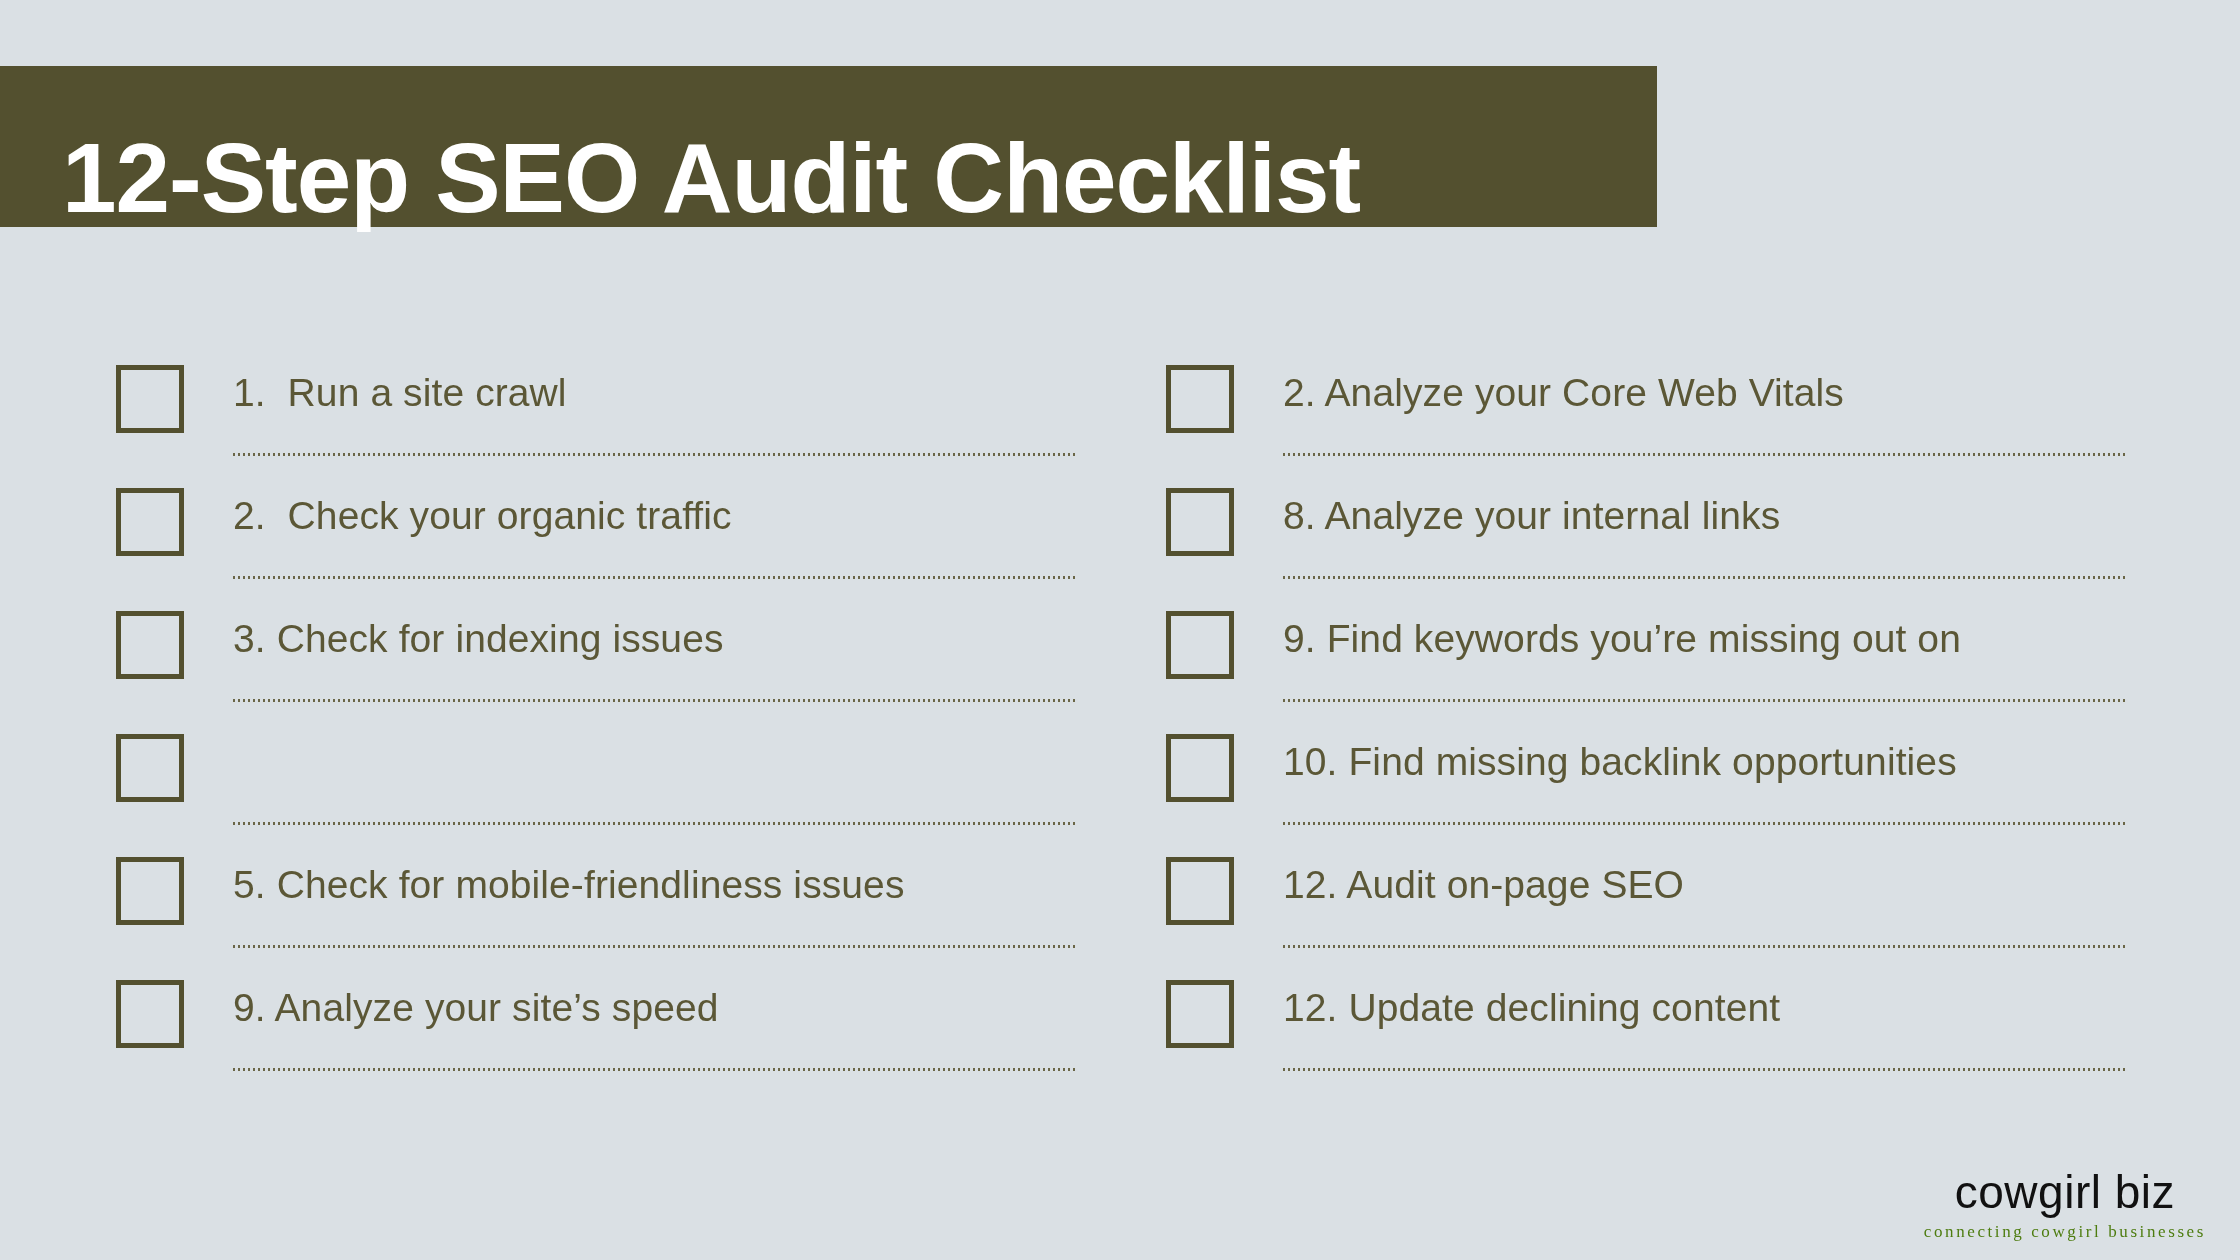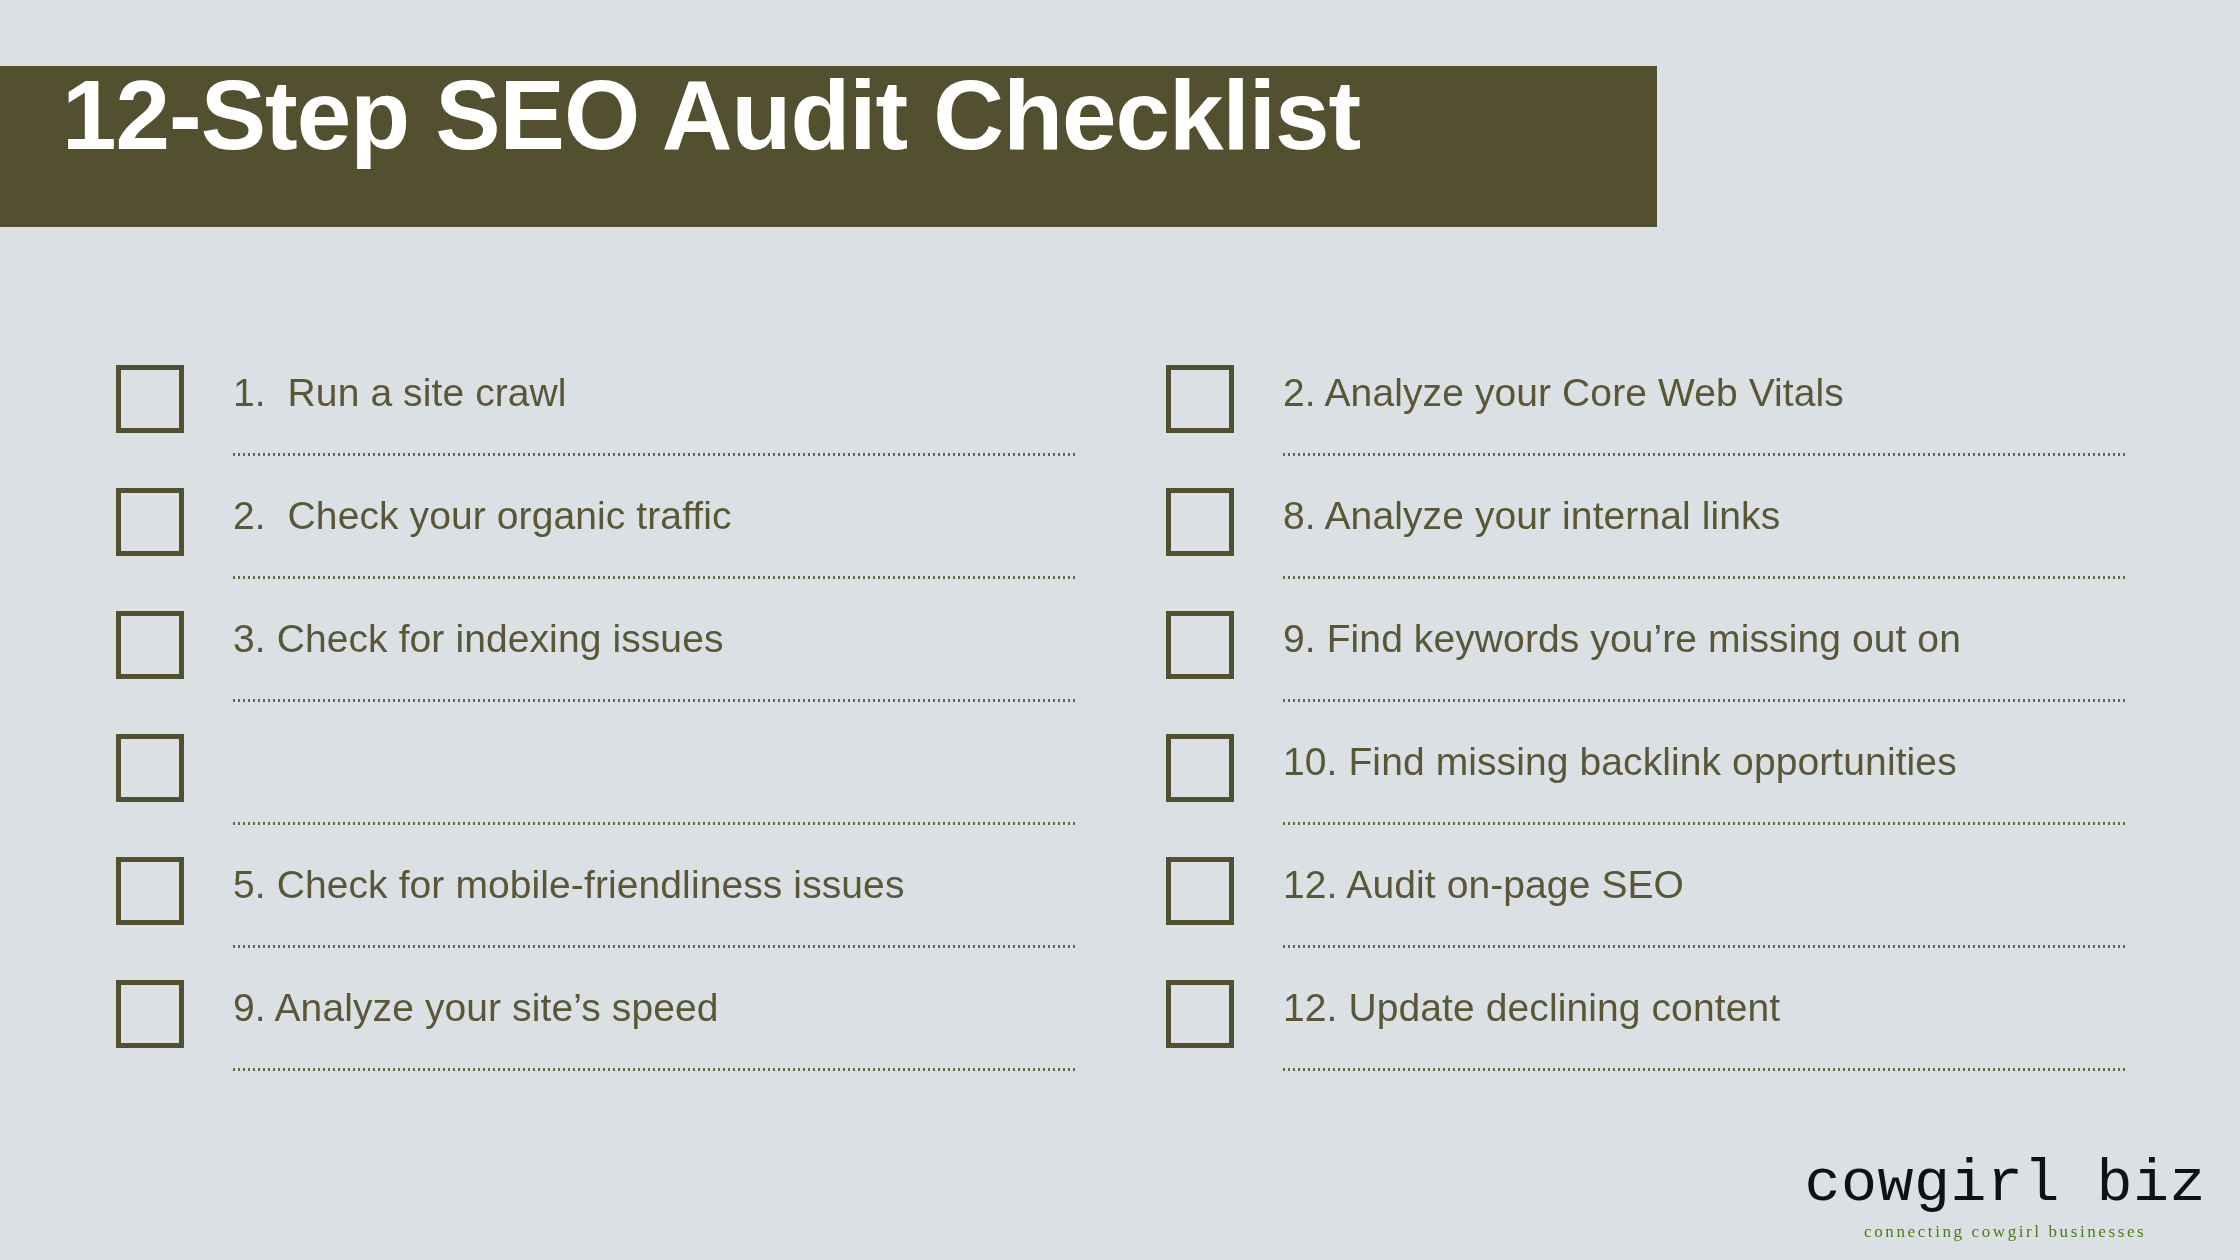--- a/index.html
+++ b/index.html
@@ -21,21 +21,21 @@
 
   
   #header-band {
     position: absolute;
     left: 0;
     top: 66px;
     width: 1657px;
     height: 161px;
     background: #53502f;
     display: flex;
-    align-items: flex-start;
+    align-items: flex-end;
   }
   #page-title {
     color: #ffffff;
     font-family: "Liberation Sans", sans-serif;
     font-weight: bold;
     font-size: 98px;
     line-height: 1;
     letter-spacing: -1px;
     margin-left: 62px;
     white-space: nowrap;
@@ -104,22 +104,22 @@
 
   
   #logo {
     position: absolute;
     right: 34px;
     bottom: 20px;
     text-align: center;
     line-height: 1;
   }
   #logo-wordmark {
-    font-family: Liberation Mono, monospace;
-    font-size: 60px;
+    font-family: Liberation Sans, sans-serif;
+    font-size: 46px;
     color: #111111;
     letter-spacing: 0.5px;
     line-height: 1.05;
   }
   #logo-tagline {
     font-family: "Liberation Serif", "DejaVu Serif", serif;
     font-size: 17px;
     color: #4d7c0f;
     letter-spacing: 2.6px;
     margin-top: 7px;

